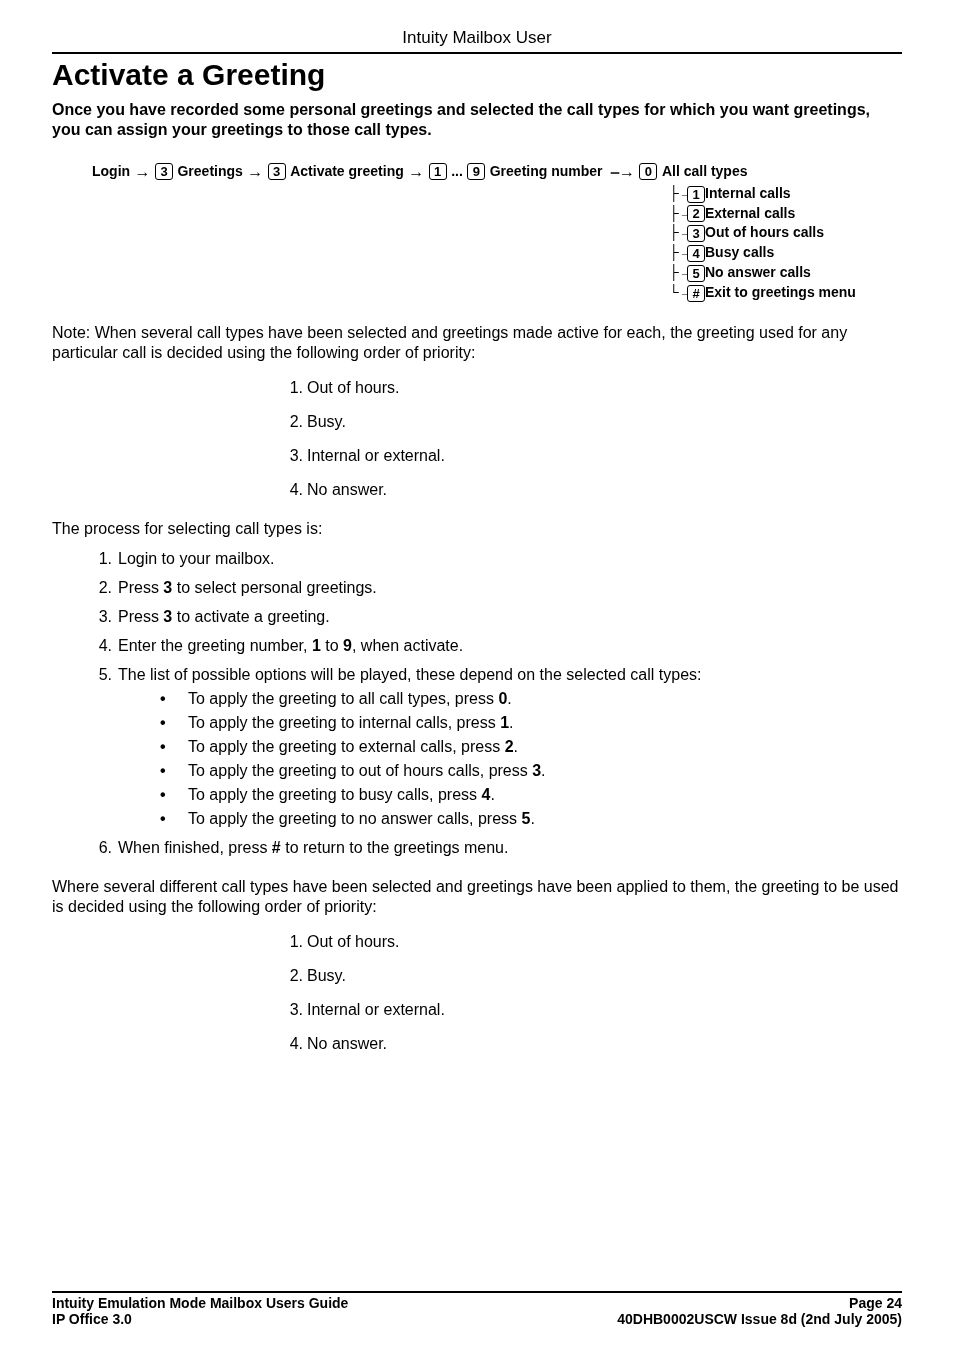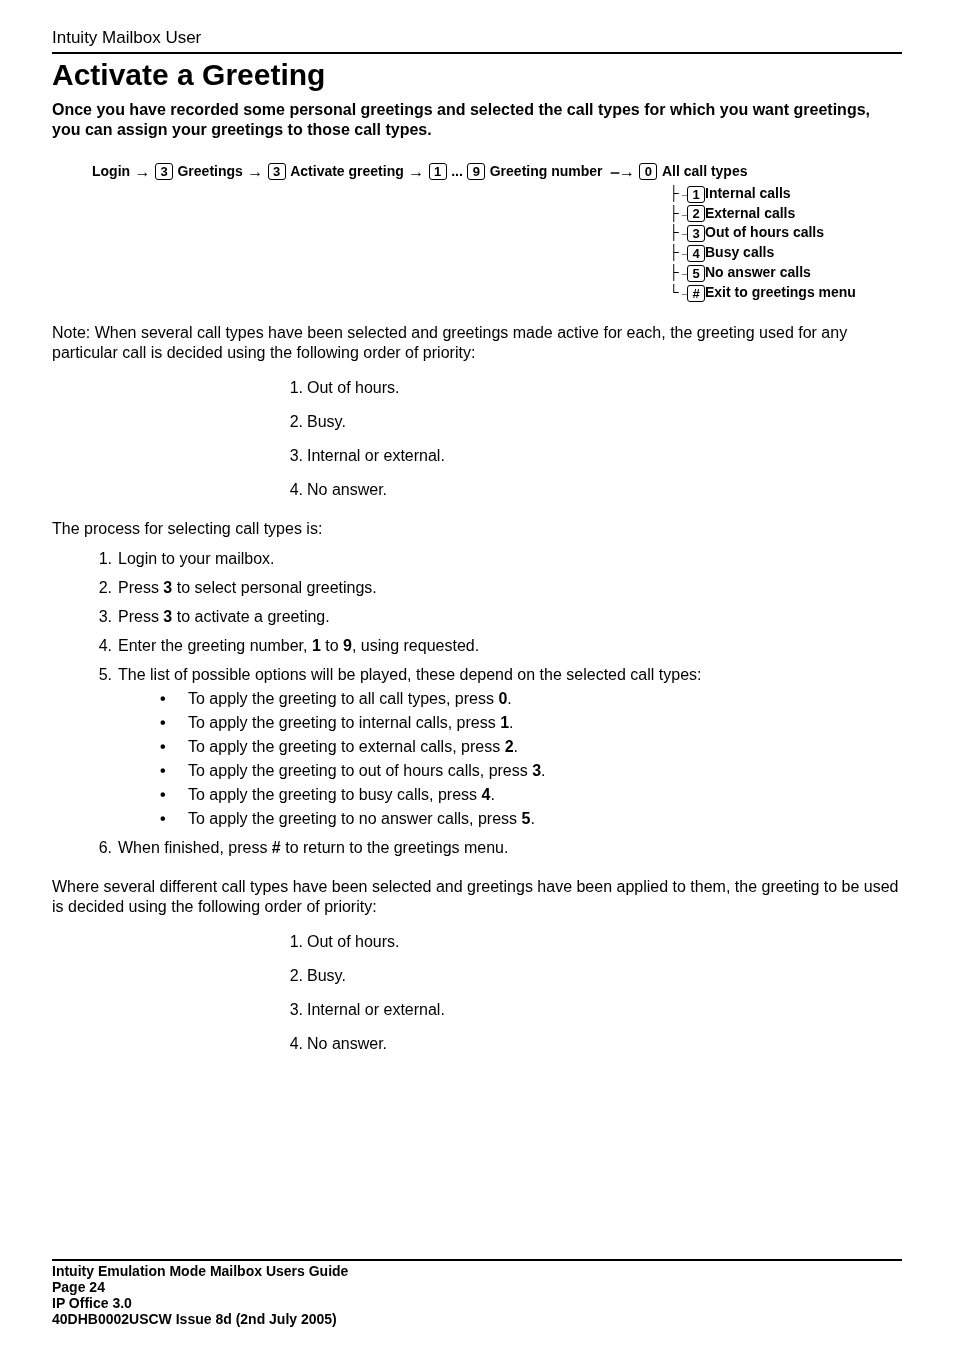--- a/index.html
+++ b/index.html
@@ -13,20 +13,21 @@
   .page {
     width: 954px;
     min-height: 1351px;
     box-sizing: border-box;
     padding: 28px 52px 0 52px;
     position: relative;
   }
   .header-area {
     border-bottom: 2.5px solid #000;
     padding-bottom: 4px;
+    text-align: center;
   }
   .header-title {
     font-size: 17px;
   }
   h1.section {
     font-size: 30px;
     margin: 4px 0 0 0;
     font-weight: 700;
   }
   .intro {
@@ -132,21 +133,20 @@
     right: 52px;
     bottom: 24px;
     border-top: 2.5px solid #000;
     padding-top: 2px;
     font-weight: 700;
     font-size: 14px;
   }
   .footer-row {
     display: flex;
     justify-content: space-between;
-    flex-direction: column;
   }
 </style>
 </head>
 <body>
 
 <div class="page">
 
   <div class="header-area">
     <span class="header-title">Intuity Mailbox User</span>
   </div>
@@ -190,21 +190,21 @@
     <li><span class="num">3.</span><span>Internal or external.</span></li>
     <li><span class="num">4.</span><span>No answer.</span></li>
   </ol>
 
   <div class="para">The process for selecting call types is:</div>
 
   <ol class="steps">
     <li><span class="num">1.</span><span>Login to your mailbox.</span></li>
     <li><span class="num">2.</span><span>Press </span><b>3</b><span> to select personal greetings.</span></li>
     <li><span class="num">3.</span><span>Press </span><b>3</b><span> to activate a greeting.</span></li>
-    <li><span class="num">4.</span><span>Enter the greeting number, </span><b>1</b><span> to </span><b>9</b><span>, using requested.</span></li>
+    <li><span class="num">4.</span><span>Enter the greeting number, </span><b>1</b><span> to </span><b>9</b><span>, when activate.</span></li>
     <li><span class="num">5.</span><span>The list of possible options will be played, these depend on the selected call types:</span>
       <ul class="sublist">
         <li><span>To apply the greeting to all call types, press </span><b>0</b><span>.</span></li>
         <li><span>To apply the greeting to internal calls, press </span><b>1</b><span>.</span></li>
         <li><span>To apply the greeting to external calls, press </span><b>2</b><span>.</span></li>
         <li><span>To apply the greeting to out of hours calls, press </span><b>3</b><span>.</span></li>
         <li><span>To apply the greeting to busy calls, press </span><b>4</b><span>.</span></li>
         <li><span>To apply the greeting to no answer calls, press </span><b>5</b><span>.</span></li>
       </ul>
     </li>

